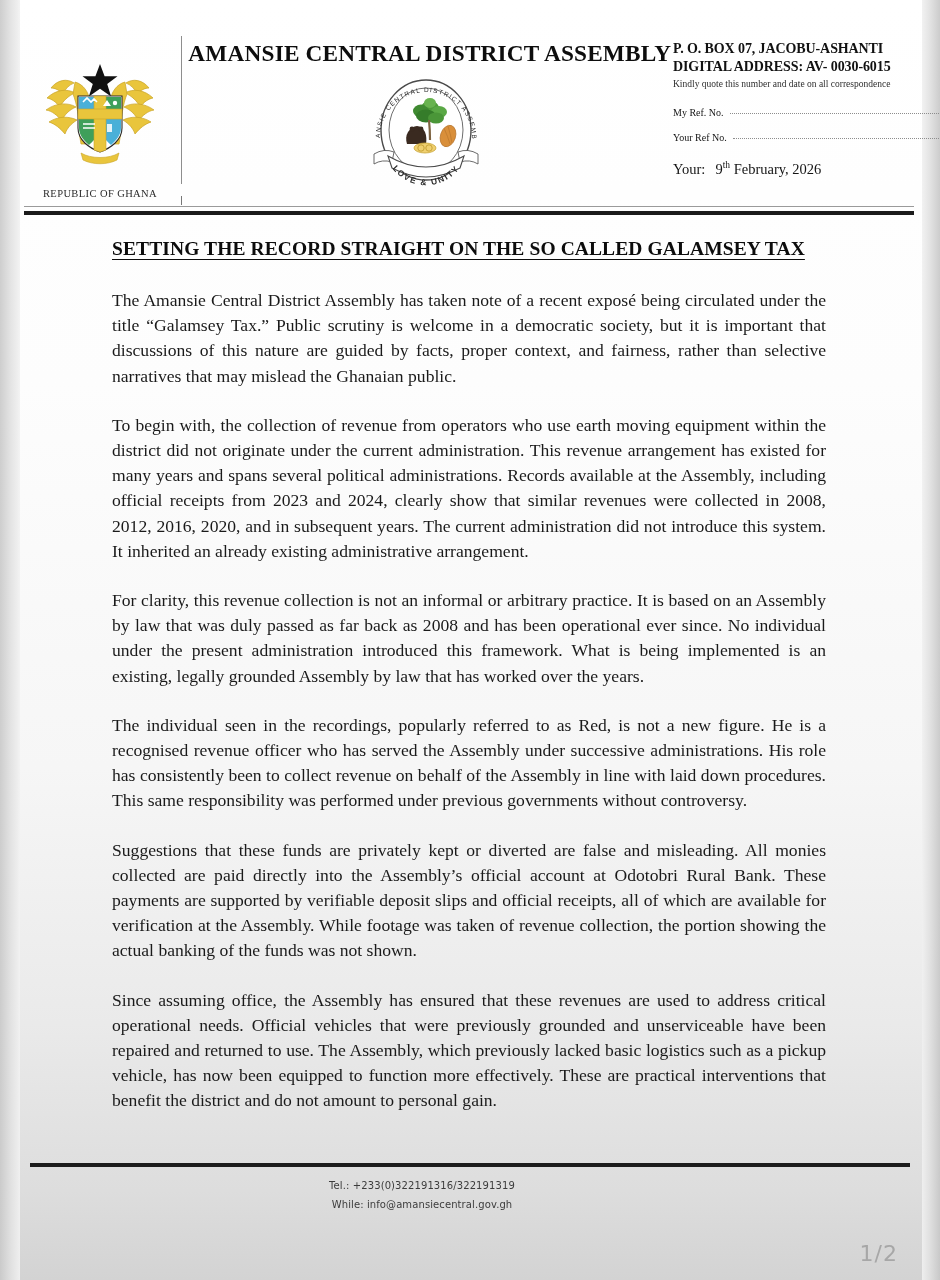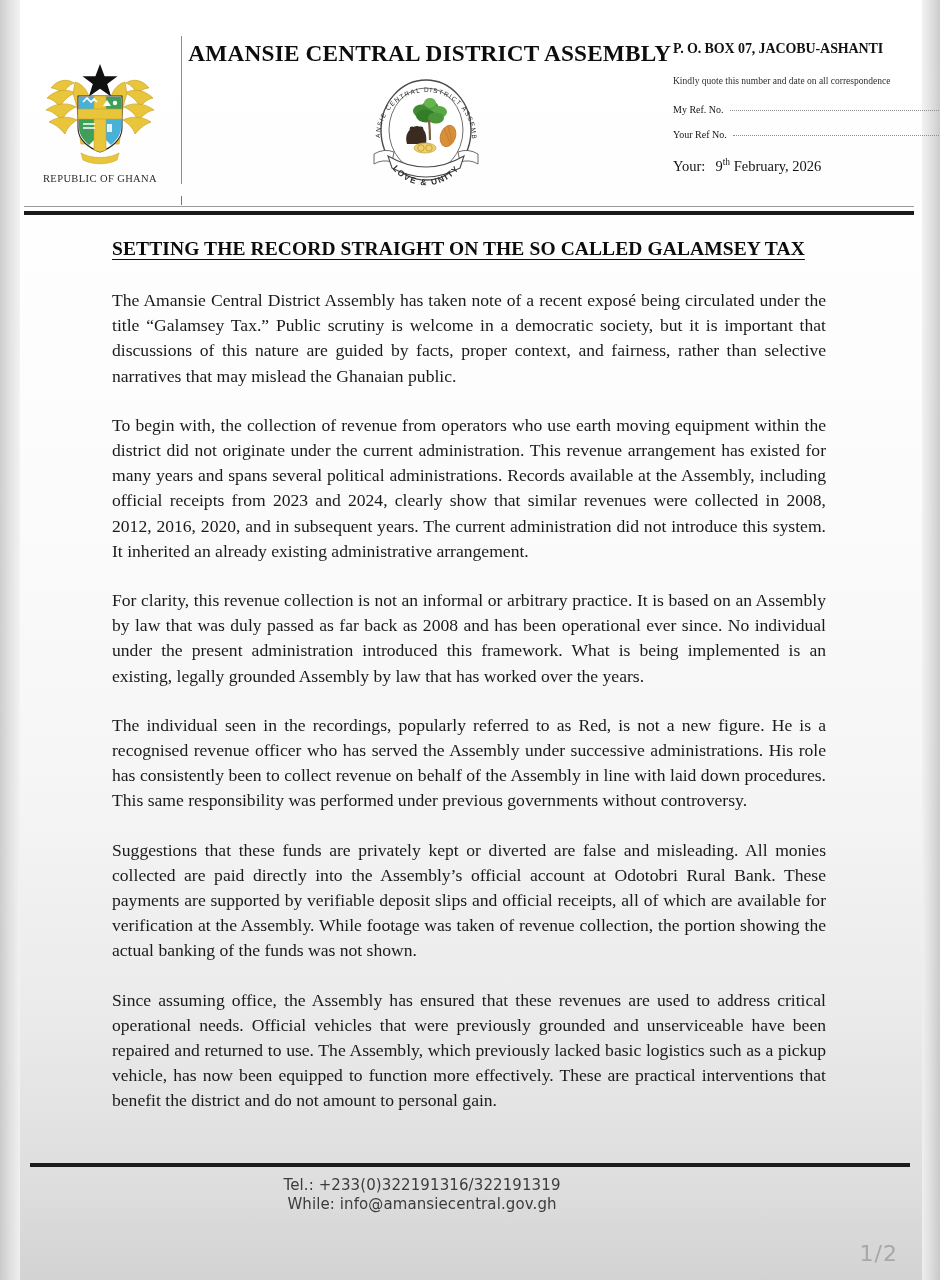--- a/index.html
+++ b/index.html
@@ -71,21 +71,21 @@
     top: 30px;
     width: 128px;
     text-align: center;
   }
   .coat-svg { display: block; margin: 0 auto; }
   .coat-caption {
     font-family: "Liberation Serif", serif;
     font-size: 10.5px;
     letter-spacing: .4px;
     color: #2a2a2a;
-    margin-top: 3px;
+    margin-top: 18px;
     white-space: nowrap;
   }
 
   .vrule {
     position: absolute;
     left: 163px;
     top: 8px;
     width: 1px;
     height: 148px;
     background: #8e8e8e;
@@ -137,21 +137,21 @@
     font-size: 14px;
     color: #111;
     letter-spacing: -.1px;
     white-space: nowrap;
     line-height: 1.28;
   }
   .addr-note {
     font-family: "Liberation Serif", serif;
     font-size: 9.5px;
     color: #2d2d2d;
-    margin-top: 18px;
+    margin-top: 3px;
     white-space: nowrap;
   }
   .ref-row {
     display: flex;
     align-items: baseline;
     margin-top: 18px;
   }
   .ref-row.second { margin-top: 14px; }
   .ref-label {
     font-family: "Liberation Serif", serif;
@@ -240,21 +240,21 @@
     position: absolute;
     left: 0;
     top: 1176px;
     width: 904px;
     text-align: center;
     padding-right: 60px;
     box-sizing: border-box;
   }
   .footer div {
     font-family: "DejaVu Sans", sans-serif;
-    font-size: 15px;
+    font-size: 10px;
     line-height: 19px;
     color: #3c3c3c;
     letter-spacing: .1px;
   }
   .page-num {
     position: absolute;
     right: 42px;
     bottom: 14px;
     font-family: "DejaVu Sans", sans-serif;
     font-size: 22px;
@@ -360,20 +360,21 @@
         <path d="M122 84 q-10 -6 -20 -2 l2 10 q10 -3 18 2 z" fill="#ffffff" stroke="#5a5a5a" stroke-width=".9"></path>
         <path d="M32 86 q38 22 76 0 l-4 12 q-34 18 -68 0 z" fill="#ffffff" stroke="#4a4a4a" stroke-width="1.1"></path>
         <text font-family="'Liberation Sans', sans-serif" font-size="8.4" font-weight="bold" fill="#2b2b2b" letter-spacing="1.6">
           <textPath href="#arcBot" startOffset="50%" text-anchor="middle">LOVE &amp; UNITY</textPath>
         </text>
       </svg>
     </div>
 
     <div class="addr">
       <div class="addr-line1">P. O. BOX 07, JACOBU-ASHANTI</div>
+      <div class="addr-line2">DIGITAL ADDRESS: AV- 0030-6015</div>
       <div class="addr-note">Kindly quote this number and date on all correspondence</div>
 
       <div class="ref-row">
         <span class="ref-label">My Ref. No.</span>
         <span class="ref-dots"></span>
       </div>
 
       <div class="ref-row second">
         <span class="ref-label">Your Ref No.</span>
         <span class="ref-dots"></span>

